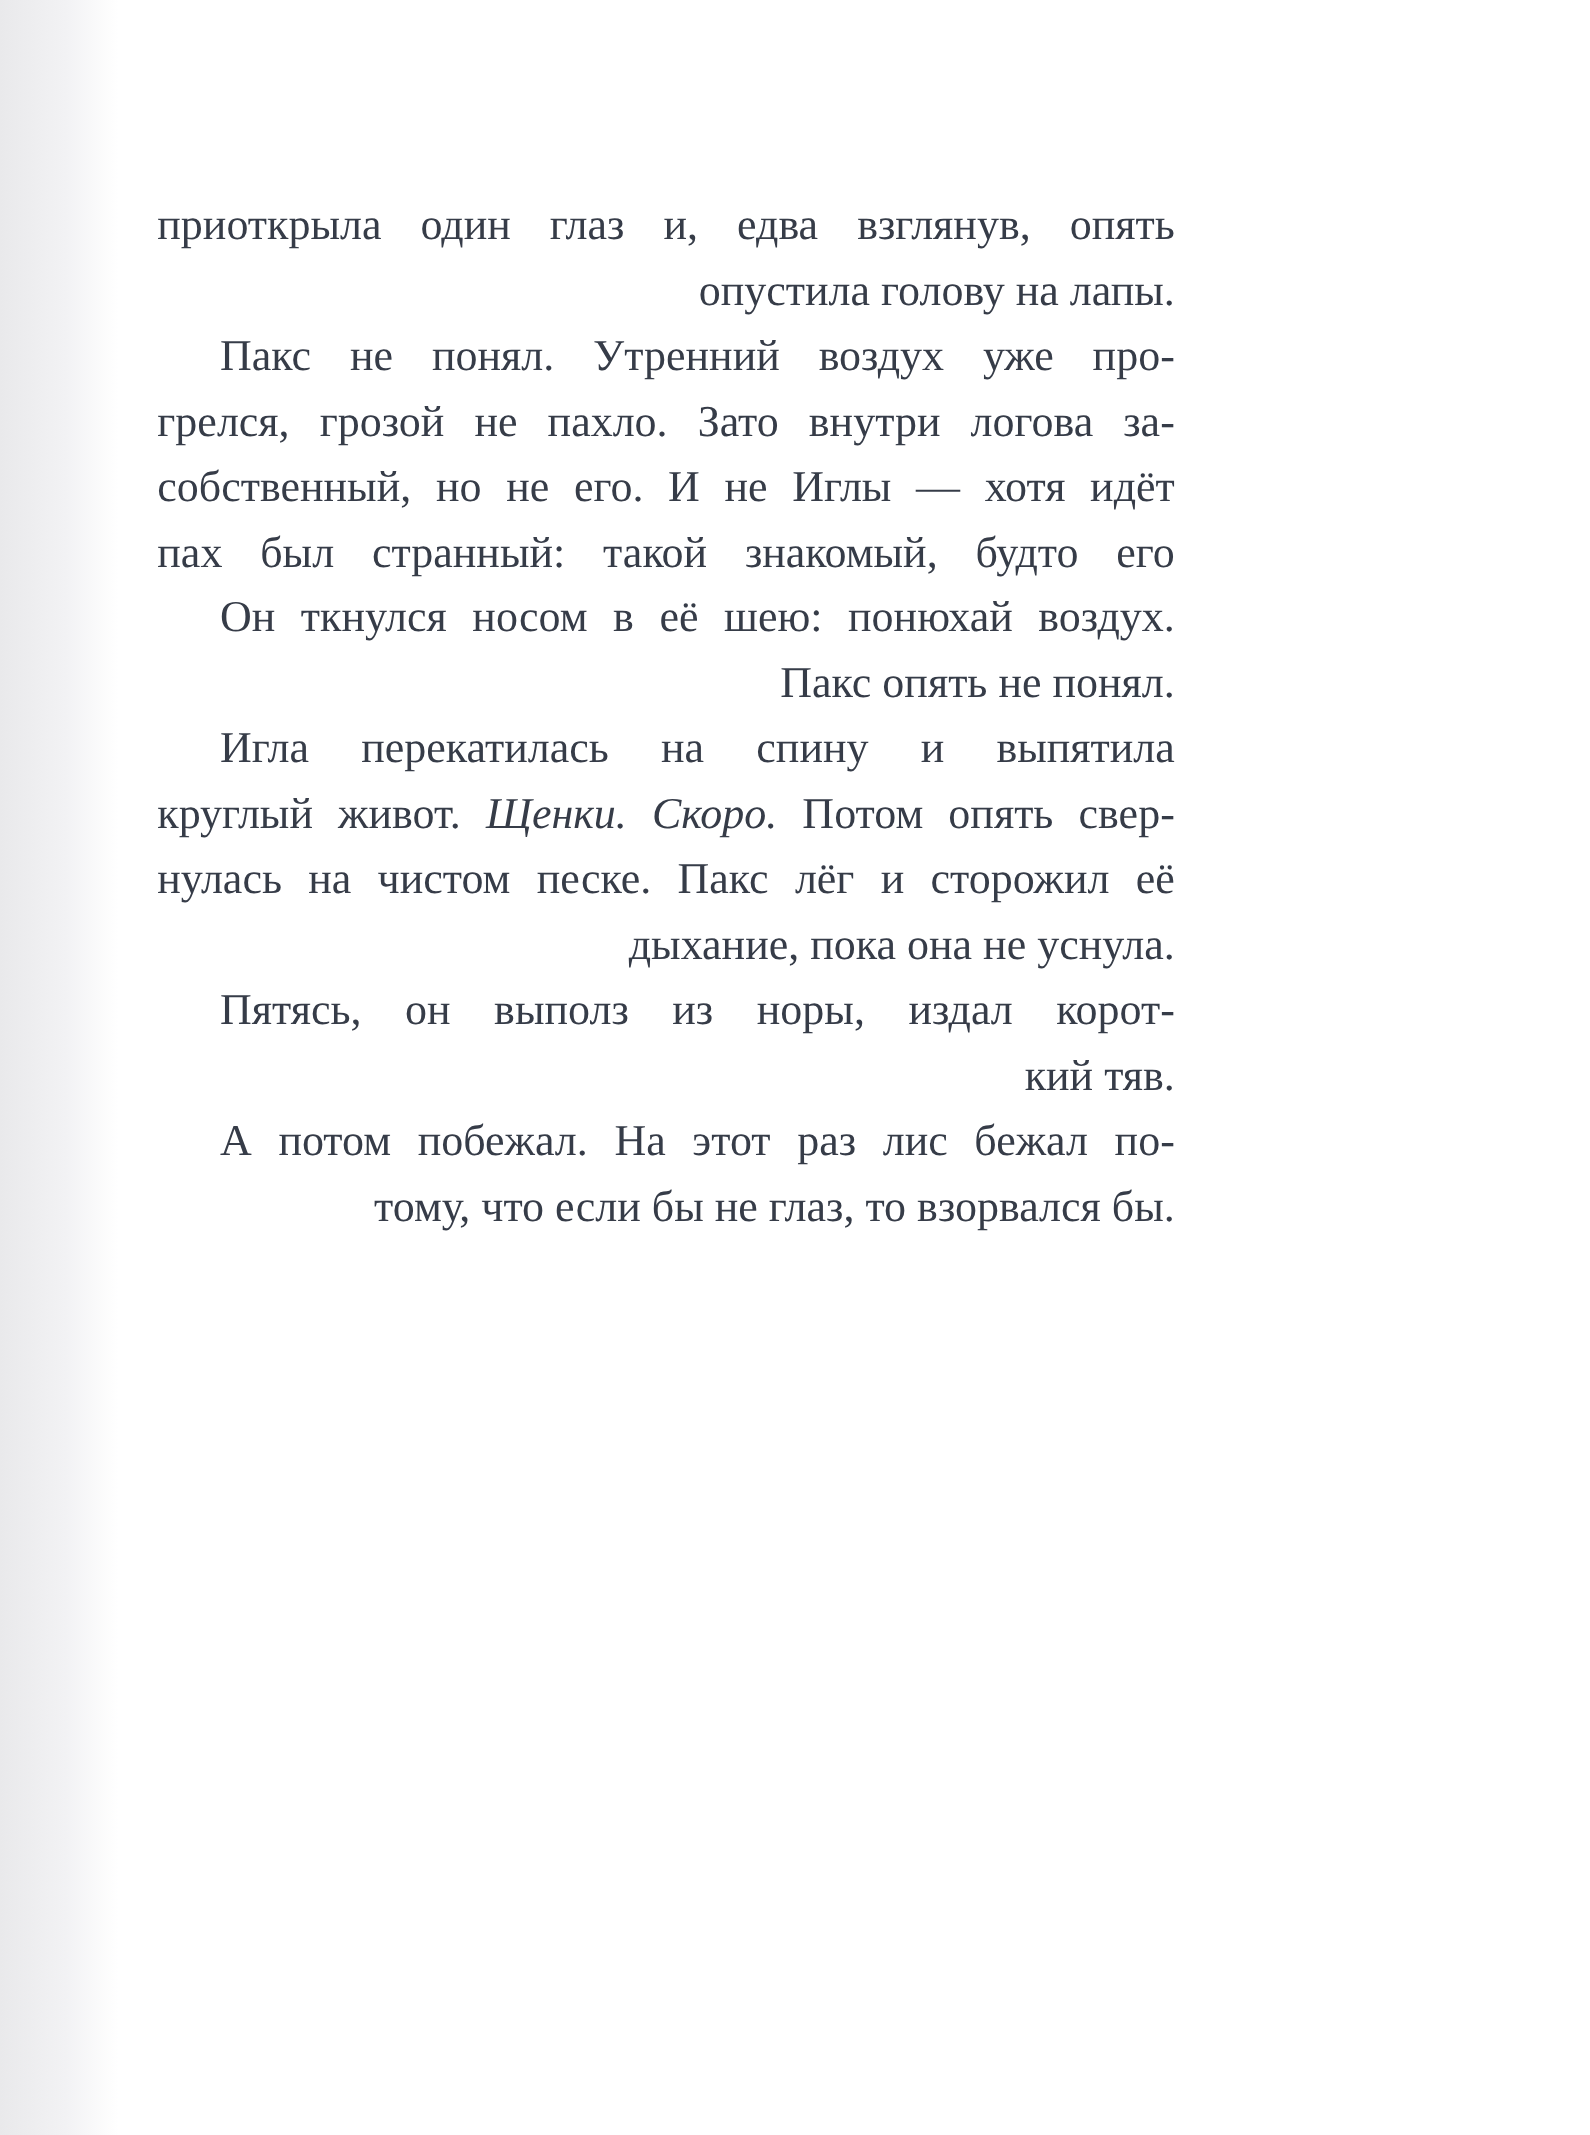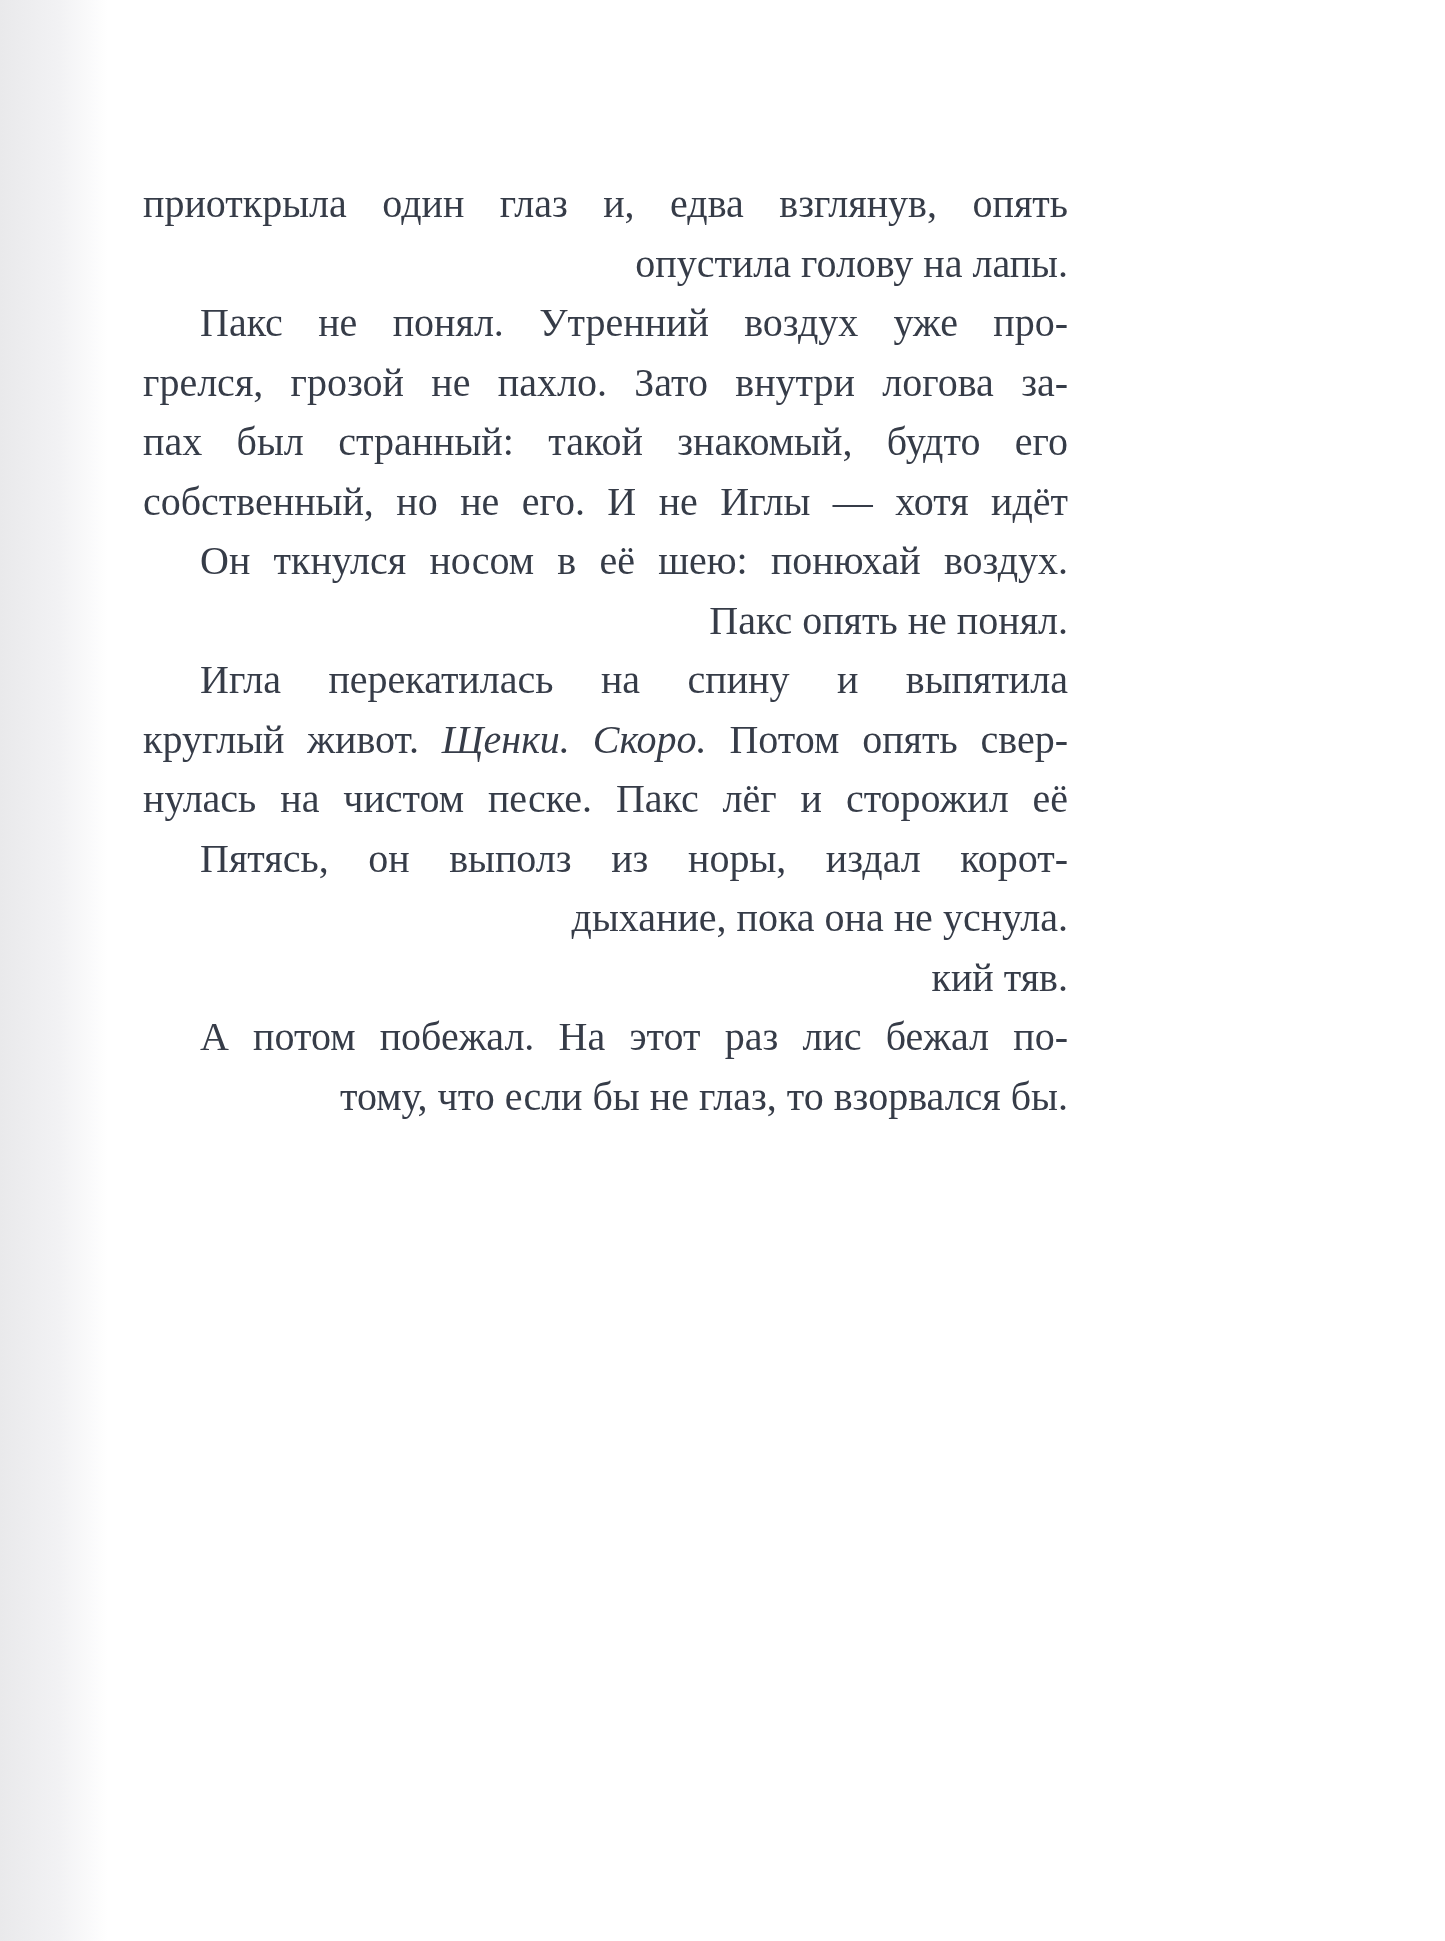--- a/index.html
+++ b/index.html
@@ -49,25 +49,25 @@
 </head>
 <body>
 
 <div class="spine-shading"></div>
 
 <div class="text-block" id="text-block" style="color: rgb(54, 60, 72);">
     <div class="line j"><span>приоткрыла один глаз и, едва взглянув, опять</span></div>
     <div class="line end"><span>опустила голову на лапы.</span></div>
     <div class="line j ind"><span>Пакс не понял. Утренний воздух уже про-</span></div>
     <div class="line j"><span>грелся, грозой не пахло. Зато внутри логова за-</span></div>
+    <div class="line j"><span>собственный, но не его. И не Иглы — хотя идёт</span></div>
     <div class="line j"><span>пах был странный: такой знакомый, будто его</span></div>
-    <div class="line j"><span>собственный, но не его. И не Иглы — хотя идёт</span></div>
     <div class="line j ind"><span>Он ткнулся носом в её шею: понюхай воздух.</span></div>
     <div class="line end ind"><span>Пакс опять не понял.</span></div>
     <div class="line j ind"><span>Игла перекатилась на спину и выпятила</span></div>
     <div class="line j"><span>круглый живот. </span><span class="it">Щенки. Скоро.</span><span> Потом опять свер-</span></div>
     <div class="line j"><span>нулась на чистом песке. Пакс лёг и сторожил её</span></div>
+    <div class="line end"><span>дыхание, пока она не уснула.</span></div>
     <div class="line j ind"><span>Пятясь, он выполз из норы, издал корот-</span></div>
-    <div class="line end"><span>дыхание, пока она не уснула.</span></div>
     <div class="line end"><span>кий тяв.</span></div>
     <div class="line j ind"><span>А потом побежал. На этот раз лис бежал по-</span></div>
     <div class="line end"><span>тому, что если бы не глаз, то взорвался бы.</span></div>
   </div>
 
 </body></html>

